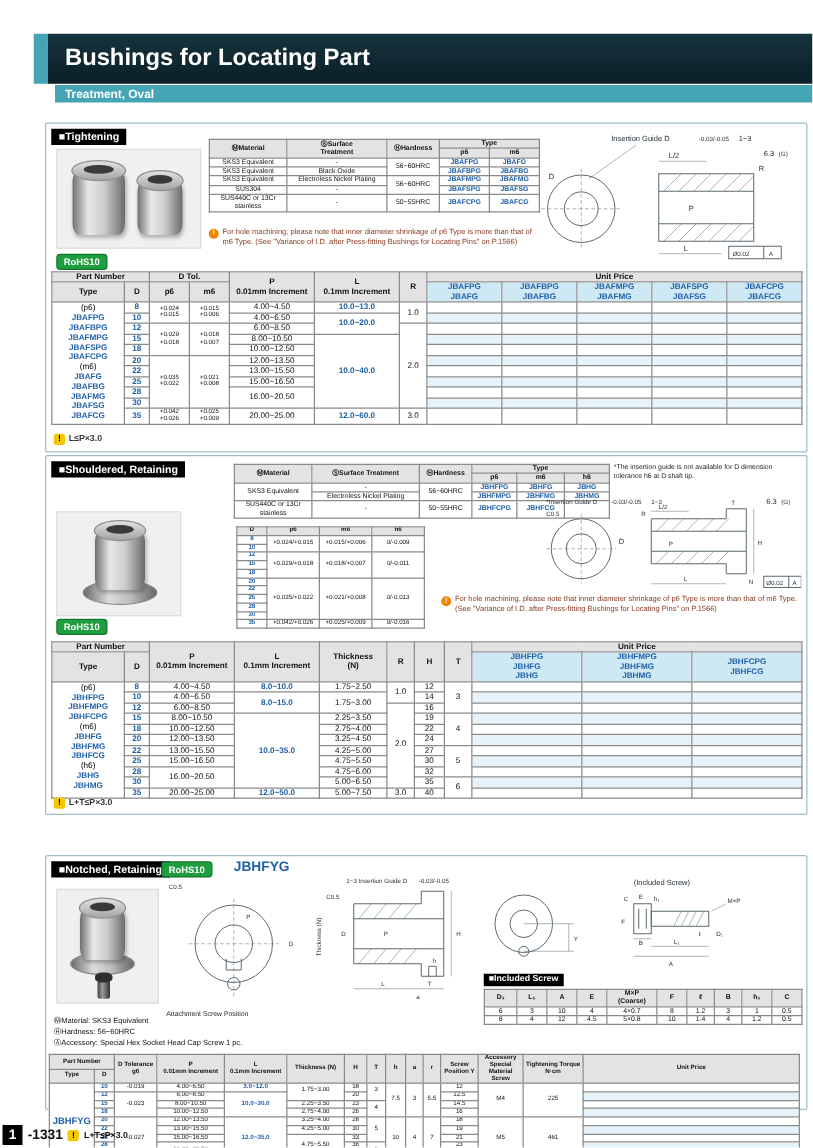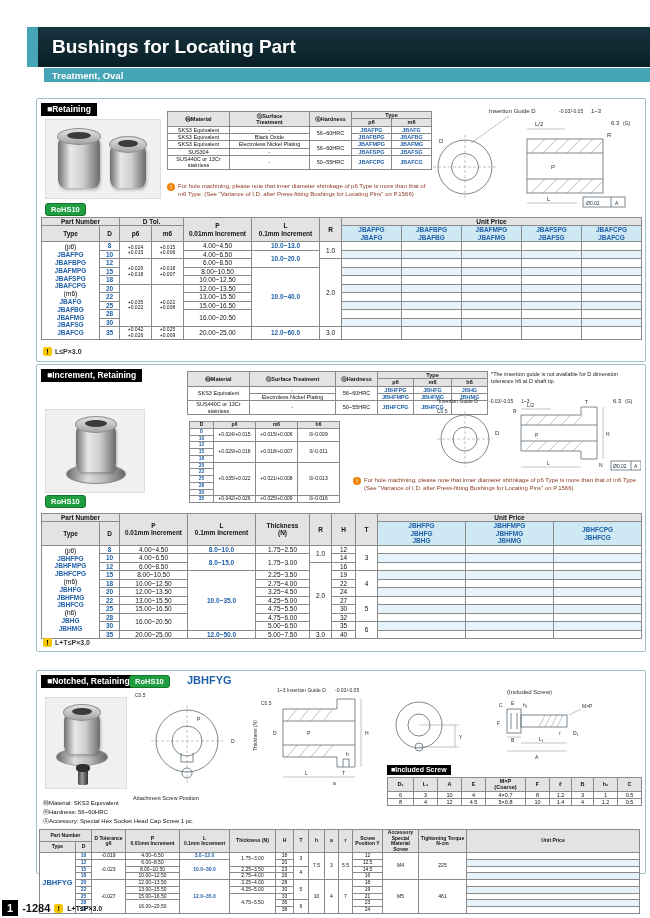--- a/index.html
+++ b/index.html
@@ -6,21 +6,21 @@
 html,body{width:650px;height:918px}
 body{position:relative;background:#fff;font-family:"Liberation Sans","DejaVu Sans",sans-serif;color:#111;overflow:hidden}
 
 .hdr{position:absolute;top:27px;left:27px;right:0;height:40px;background:linear-gradient(180deg,#17333e,#0a1f27);display:flex;align-items:center;border-left:11px solid #46a5b4}
 .hdr .t{color:#fff;font-size:19px;font-weight:bold;margin-left:14px}
 .sub{position:absolute;top:68px;left:44px;right:0;height:14px;background:#46a5b4;color:#fff;font-size:9.5px;font-weight:bold;display:flex;align-items:center;padding-left:8px}
 
 .sec{position:absolute;left:36px;width:610px;border:1.5px solid #9dbfca;border-radius:2px;background:#fff}
 #sec1{top:98px;height:264px}
 #sec2{top:364px;height:288px}
-#sec3{top:670px;height:204px}
+#sec3{top:684px;height:204px}
 .seclabel{position:absolute;background:#000;color:#fff;font-size:8.5px;font-weight:bold;padding:2px 6px;line-height:1;z-index:3}
 .minilabel{position:absolute;background:#000;color:#fff;font-size:7px;font-weight:bold;padding:1px 4px;line-height:1.1;z-index:3}
 .rohs{position:absolute;background:#1e9e3e;color:#fff;font-size:7.5px;font-weight:bold;padding:1px 5px;border-radius:3px;border:1px solid #12762c;line-height:1.2;z-index:3}
 .bigmodel{position:absolute;color:#1f5fa8;font-size:11px;font-weight:bold}
 
 table{border-collapse:collapse;table-layout:fixed;position:absolute;background:#fff}
 th,td{border:1px solid #8a8a8a;text-align:center;vertical-align:middle;white-space:pre-line;padding:0 1px;line-height:1.15;font-size:inherit;font-weight:normal;overflow:hidden}
 th{background:#e3e3e3;font-weight:bold}
 td.b{color:#1f5fa8;font-weight:bold}
 th.phdr{background:#cfe9f4;color:#1f5fa8;font-weight:bold}
@@ -87,21 +87,21 @@
 <body>
 
 <div class="hdr">
   <div class="t">Bushings for Locating Part</div>
 </div>
 <div class="sub">
   <span>Treatment, Oval</span>
 </div>
 
 <div class="sec" id="sec1">
-  <div class="seclabel" style="left:4px;top:4px">■Retaining</div>
+  <div class="seclabel" style="left:4px;top:4px">■Tightening</div>
 
   <div class="photo" id="photo1">
     <div class="bush" style="left:12px;top:16px;width:42px;height:52px"></div>
     <div class="bush" style="left:64px;top:24px;width:36px;height:44px"></div>
   </div>
   <div class="rohs" id="rohs1">RoHS10</div>
 
   <table id="spec1">
     <colgroup>
         <col style="width:62px">
@@ -379,21 +379,21 @@
       </tbody>
     </table>
 
   <div class="fn" id="fn1">
     <span class="caution">!</span>
     <span>L≤P×3.0</span>
   </div>
 </div>
 
 <div class="sec" id="sec2">
-  <div class="seclabel" style="left:4px;top:4px">■Increment, Retaining</div>
+  <div class="seclabel" style="left:4px;top:4px">■Shouldered, Retaining</div>
 
   <table id="spec2">
     <colgroup>
         <col style="width:62px">
         <col style="width:86px">
         <col style="width:42px">
         <col style="width:36px">
         <col style="width:38px">
         <col style="width:36px">
       </colgroup>
@@ -1013,16 +1013,16 @@
           <td>38</td>
           <td>24</td>
           <td class="price"></td>
         </tr>
       </tbody>
     </table>
 </div>
 
 <div class="pagebar">
   <span class="pageno-box">1</span>
-  <span>-1284</span>
+  <span>-1331</span>
   <span class="caution">!</span>
   <span style="font-size:7px">L+T≤P×3.0</span>
 </div>
 
 </body></html>

